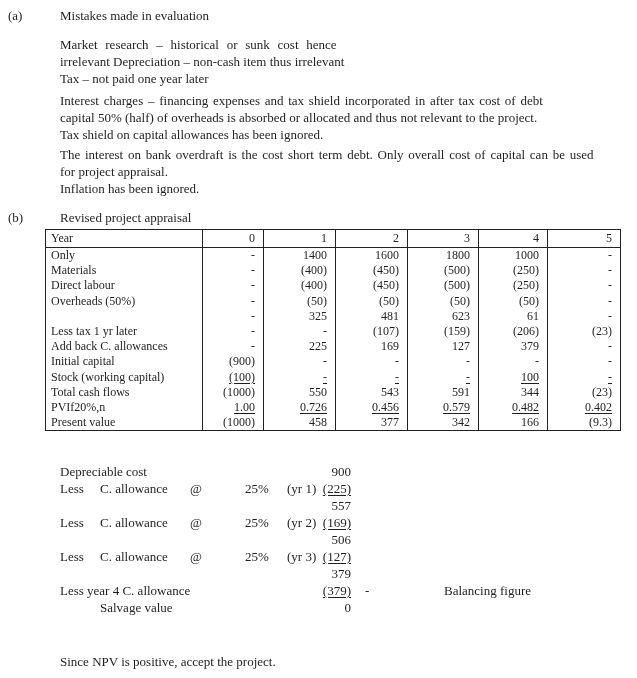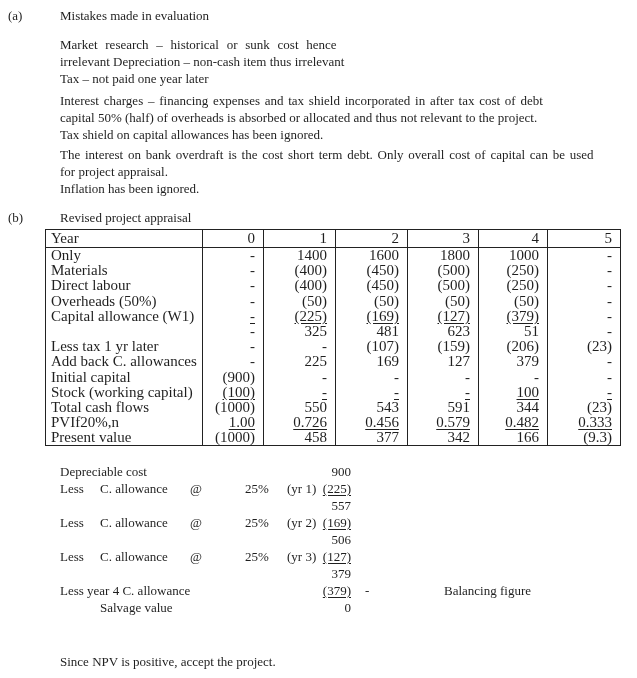--- a/index.html
+++ b/index.html
@@ -9,21 +9,21 @@
     font-size:13px;color:#1f1f1f;overflow:hidden;
   }
   .abs{position:absolute;white-space:nowrap;}
   .line{height:17px;line-height:17px;white-space:nowrap;}
   .ws1{word-spacing:4.5px;}
   .ws2{word-spacing:1.5px;}
   
   table.appraisal{
     position:absolute;left:45px;top:229px;width:575px;
     border-collapse:collapse;table-layout:fixed;
-    border:1.2px solid #222;font-size:15px;
+    border:1.2px solid #222;font-size:12px;
   }
   table.appraisal td{
     height:15.2px;line-height:15px;padding:0 8px 0 5px;
     border-left:1px solid #222;white-space:nowrap;overflow:visible;
   }
   table.appraisal td:first-child{border-left:none;}
   table.appraisal thead td{border-bottom:1px solid #222;height:17px;}
   table.appraisal td.num{text-align:right;}
   table.appraisal td.lbl{text-align:left;}
   .u{text-decoration:underline;text-underline-offset:2px;}
@@ -122,35 +122,26 @@
         <tr>
           <td class="lbl">Overheads (50%)</td>
           <td class="num">-</td>
           <td class="num">(50)</td>
           <td class="num">(50)</td>
           <td class="num">(50)</td>
           <td class="num">(50)</td>
           <td class="num">-</td>
         </tr>
         <tr>
-          <td class="lbl">Capital allowance (W1)</td>
-          <td class="num"><span class="u">-</span></td>
-          <td class="num"><span class="u">(225)</span></td>
-          <td class="num"><span class="u">(169)</span></td>
-          <td class="num"><span class="u">(127)</span></td>
-          <td class="num"><span class="u">(379)</span></td>
-          <td class="num">-</td>
-        </tr>
-        <tr>
           <td class="lbl"></td>
           <td class="num">-</td>
           <td class="num">325</td>
           <td class="num">481</td>
           <td class="num">623</td>
-          <td class="num">51</td>
+          <td class="num">61</td>
           <td class="num">-</td>
         </tr>
         <tr>
           <td class="lbl">Less tax 1 yr later</td>
           <td class="num">-</td>
           <td class="num">-</td>
           <td class="num">(107)</td>
           <td class="num">(159)</td>
           <td class="num">(206)</td>
           <td class="num">(23)</td>
@@ -191,21 +182,21 @@
           <td class="num">344</td>
           <td class="num">(23)</td>
         </tr>
         <tr>
           <td class="lbl">PVIf20%,n</td>
           <td class="num"><span class="u">1.00</span></td>
           <td class="num"><span class="u">0.726</span></td>
           <td class="num"><span class="u">0.456</span></td>
           <td class="num"><span class="u">0.579</span></td>
           <td class="num"><span class="u">0.482</span></td>
-          <td class="num"><span class="u">0.333</span></td>
+          <td class="num"><span class="u">0.402</span></td>
         </tr>
         <tr>
           <td class="lbl">Present value</td>
           <td class="num">(1000)</td>
           <td class="num">458</td>
           <td class="num">377</td>
           <td class="num">342</td>
           <td class="num">166</td>
           <td class="num">(9.3)</td>
         </tr>

